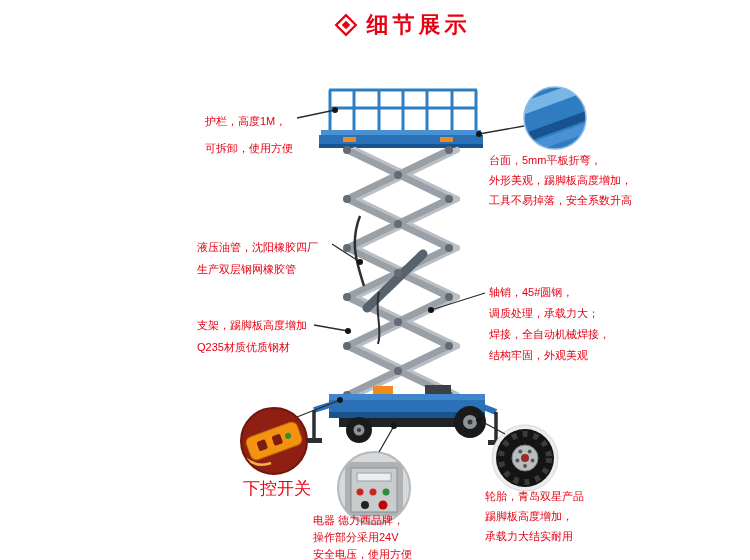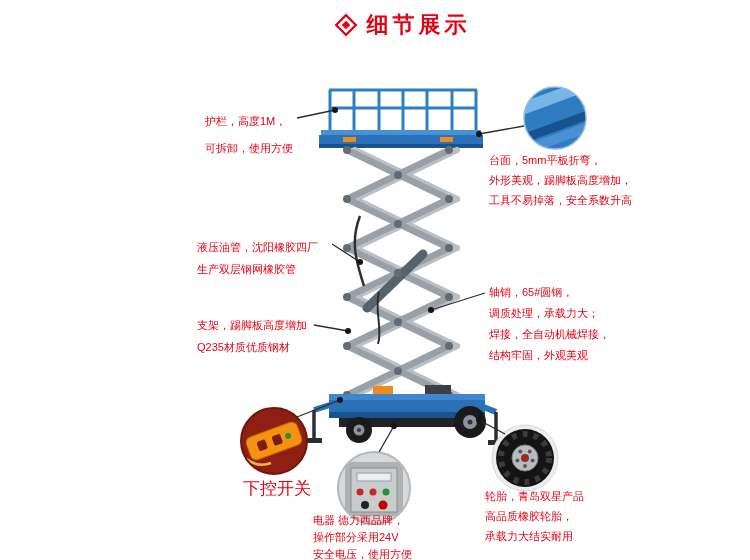--- a/index.html
+++ b/index.html
@@ -223,28 +223,28 @@
   <div class="callout" style="left:462px; top:150px; line-height:20px">台面，5mm平板折弯，
 外形美观，踢脚板高度增加，
 工具不易掉落，安全系数升高</div>
 
   <div class="callout" style="left:170px; top:236px; line-height:22px">液压油管，沈阳橡胶四厂
 生产双层钢网橡胶管</div>
 
   <div class="callout" style="left:170px; top:314px; line-height:22px">支架，踢脚板高度增加
 Q235材质优质钢材</div>
 
-  <div class="callout" style="left:462px; top:282px; line-height:21px">轴销，65#圆钢，
+  <div class="callout" style="left:462px; top:282px; line-height:21px">轴销，45#圆钢，
 调质处理，承载力大；
 焊接，全自动机械焊接，
 结构牢固，外观美观</div>
 
   <div class="callout" style="left:216px; top:477px; font-size:17px">下控开关</div>
 
   <div class="callout" style="left:286px; top:512px; line-height:17px">电器 德力西品牌，
 操作部分采用24V
 安全电压，使用方便</div>
 
   <div class="callout" style="left:458px; top:486px; line-height:20px">轮胎，青岛双星产品
-高品质橡胶轮胎，
+踢脚板高度增加，
 承载力大结实耐用</div>
 
 </div>
 
 </body></html>

